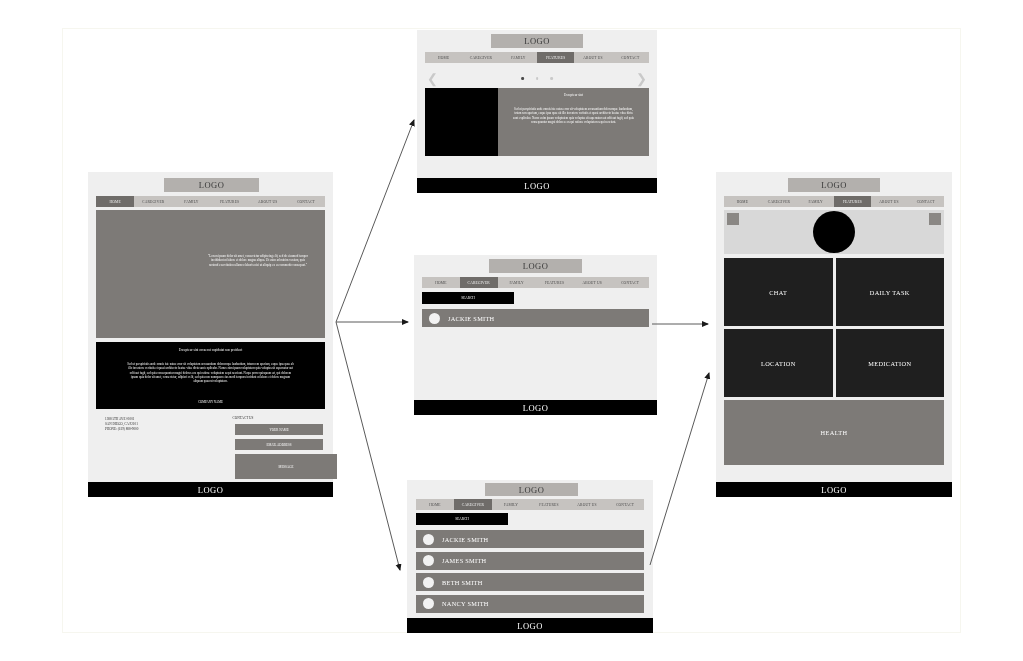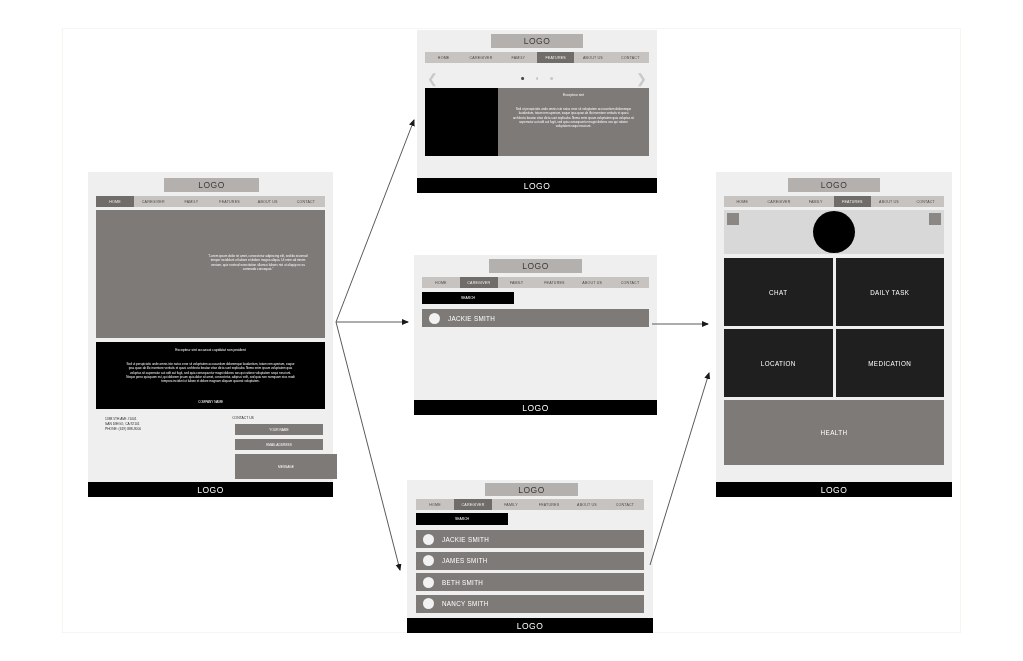--- a/index.html
+++ b/index.html
@@ -12,21 +12,21 @@
   #canvas { position: relative; width: 1023px; height: 661px; background:#fff; }
 
   .canvas-frame {
     position: absolute; left: 62px; top: 28px;
     width: 899px; height: 605px;
     border: 1px solid #f6f6ef;
     pointer-events: none;
   }
 
   
-  .screen { position: absolute; background: #efefef; }
+  .screen { position: absolute; background: #efefef; font-family: Liberation Serif, serif; }
   .screen-inner { position: relative; width: 100%; height: 100%; }
 
   .logo-box {
     position: absolute; background: #b3b0ad;
     display: flex; align-items: center; justify-content: center;
     color: #3a3a3a; letter-spacing: .5px;
   }
   .navbar {
     position: absolute; background: #c6c3c0;
     display: flex; align-items: stretch;

